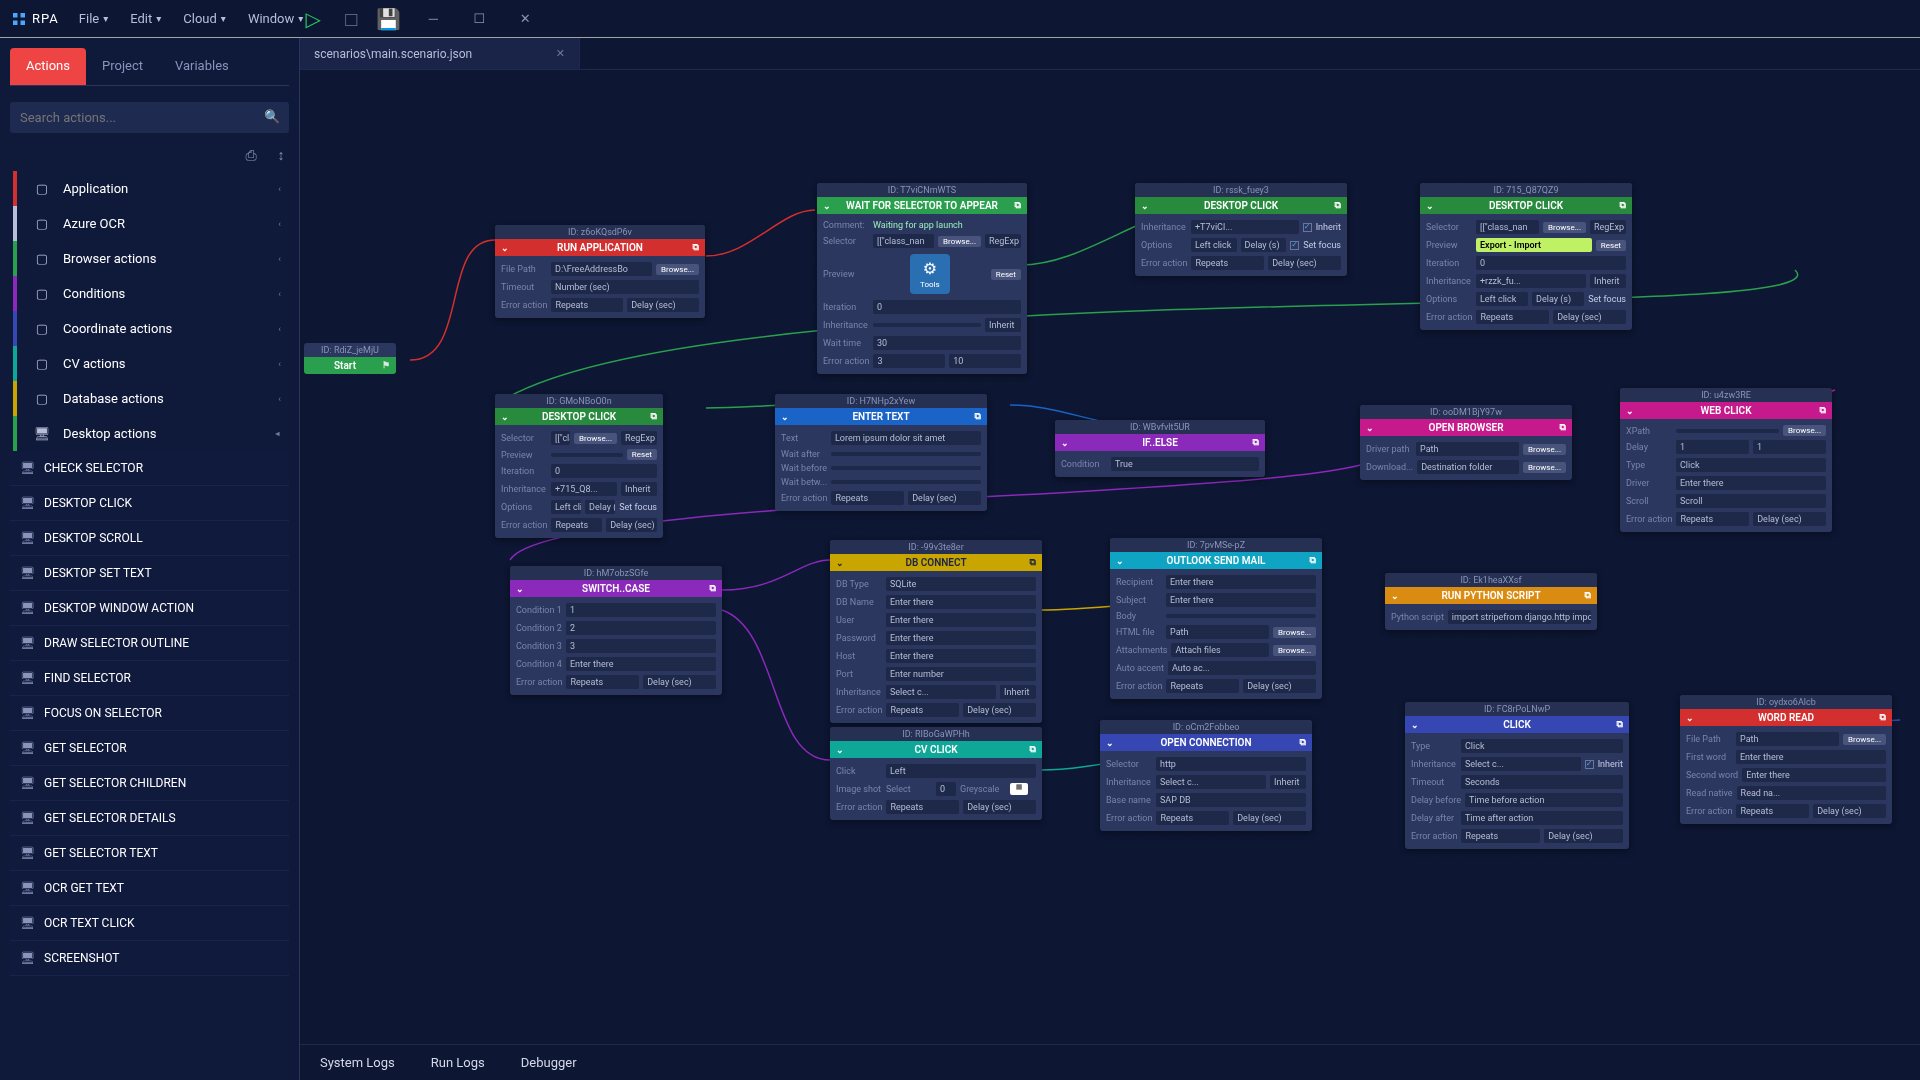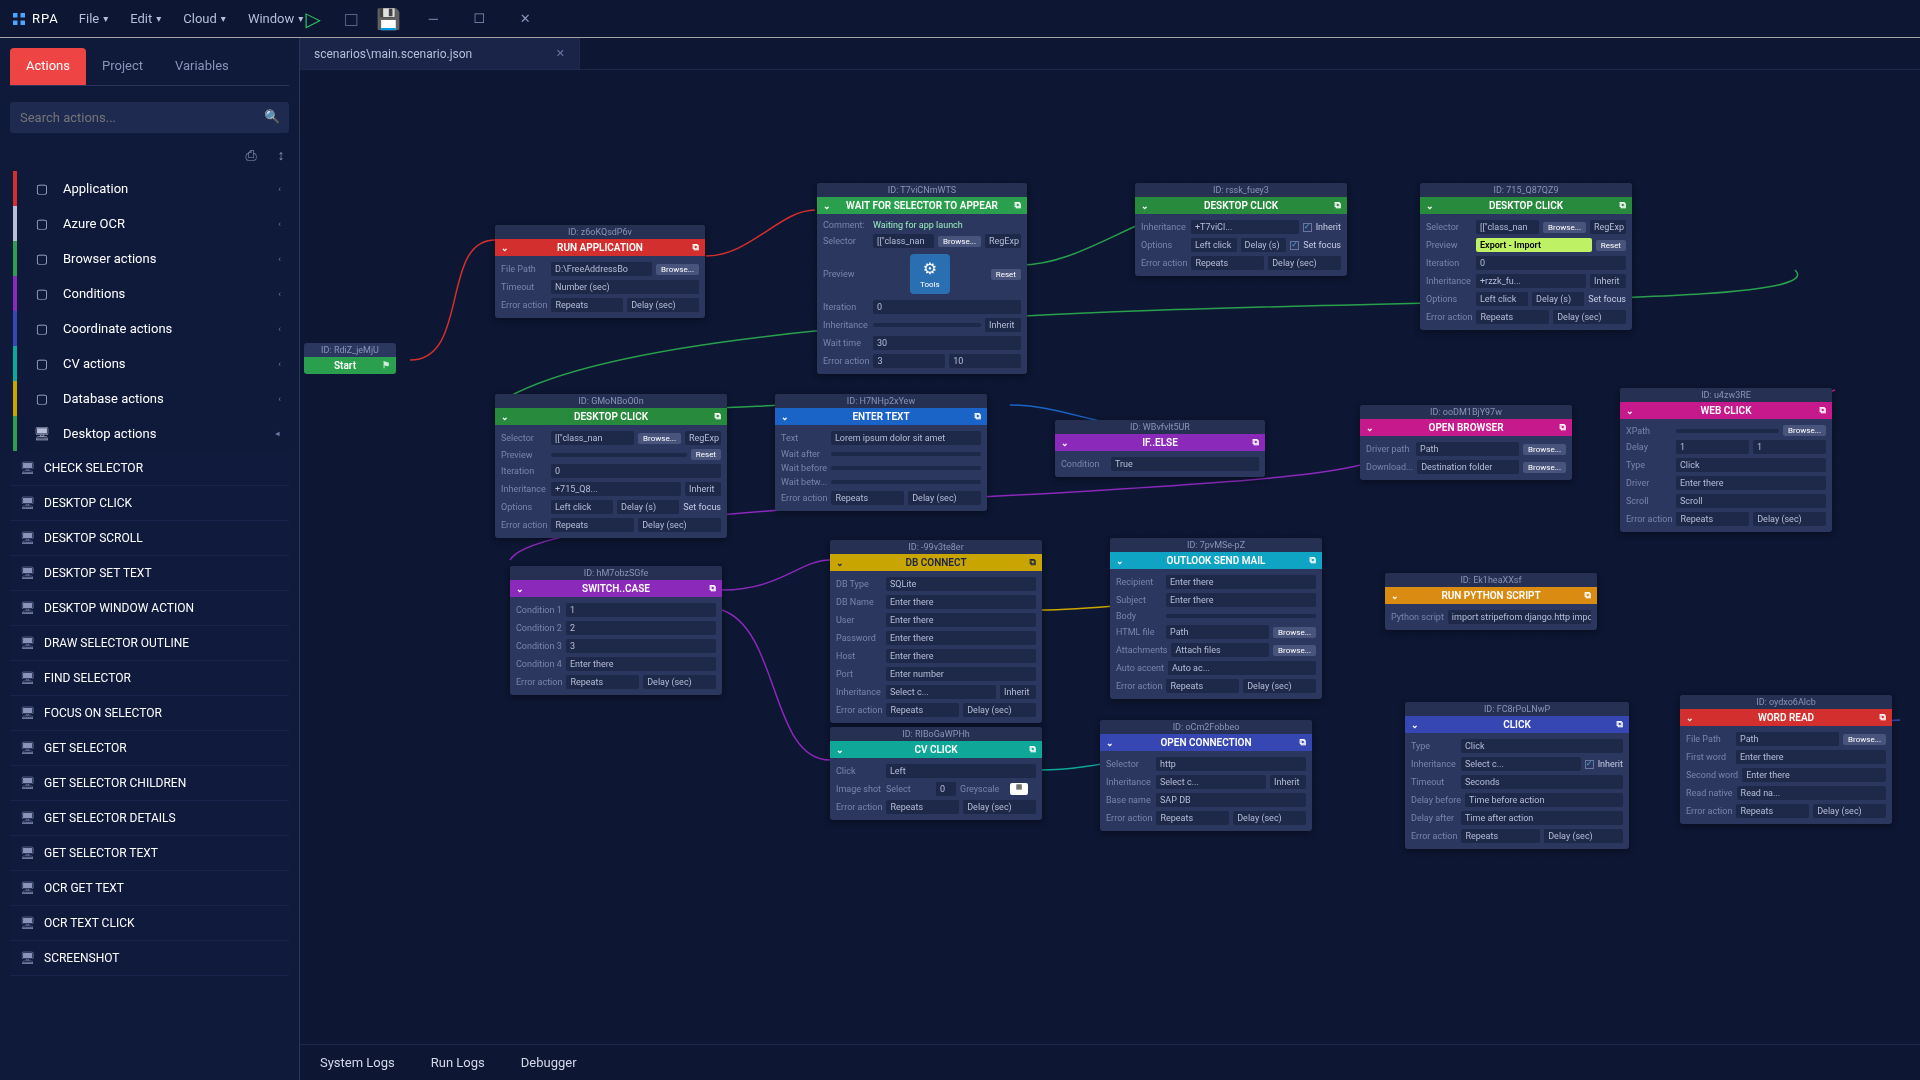--- a/index.html
+++ b/index.html
@@ -434,21 +434,21 @@
               <span>Set focus</span>
             </div>
           <div class="row">
               <span class="lbl">Error action</span>
               <span class="inp">Repeats</span>
               <span class="inp">Delay (sec)</span>
             </div>
         </div>
       </div>
 
-      <div class="node" style="left:195px; top:324px; width:232px">
+      <div class="node" style="left:195px; top:324px; width:168px">
         <div class="node-id">ID: GMoNBoO0n</div>
         <div class="node-header c-darkgreen">
             <span class="chev">⌄</span>
             <span>DESKTOP CLICK</span>
             <span class="copy">⧉</span>
           </div>
         <div class="node-body">
           <div class="row">
               <span class="lbl">Selector</span>
               <span class="inp">[["class_nan</span>

